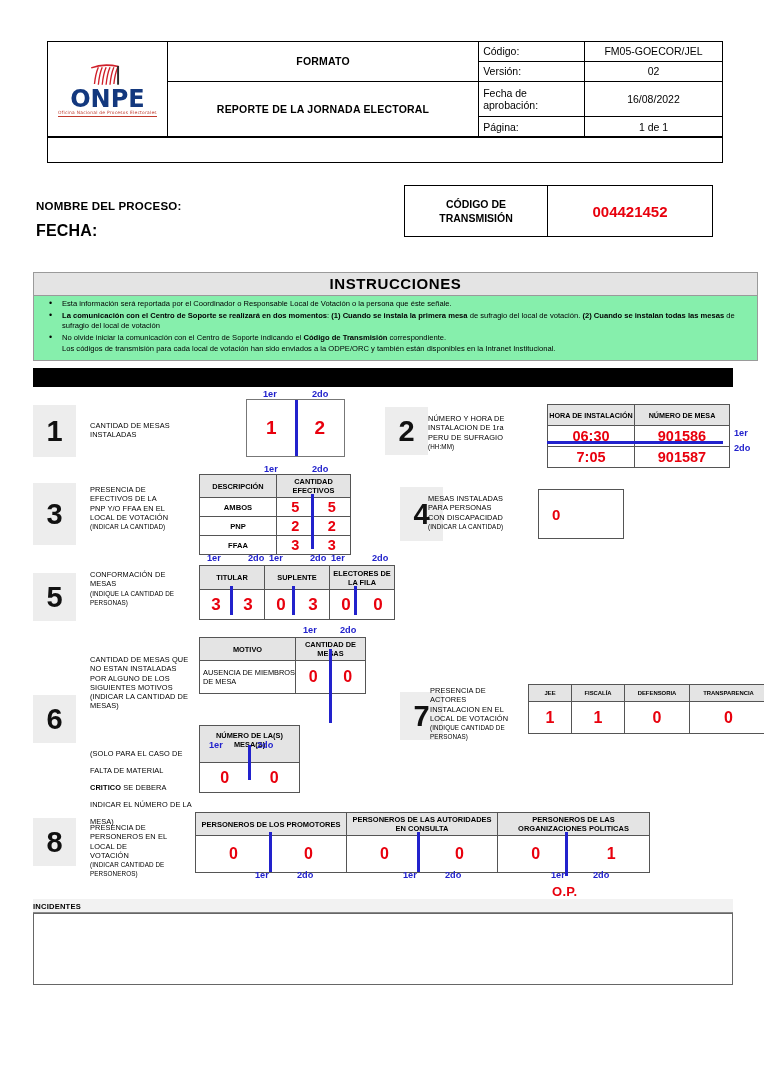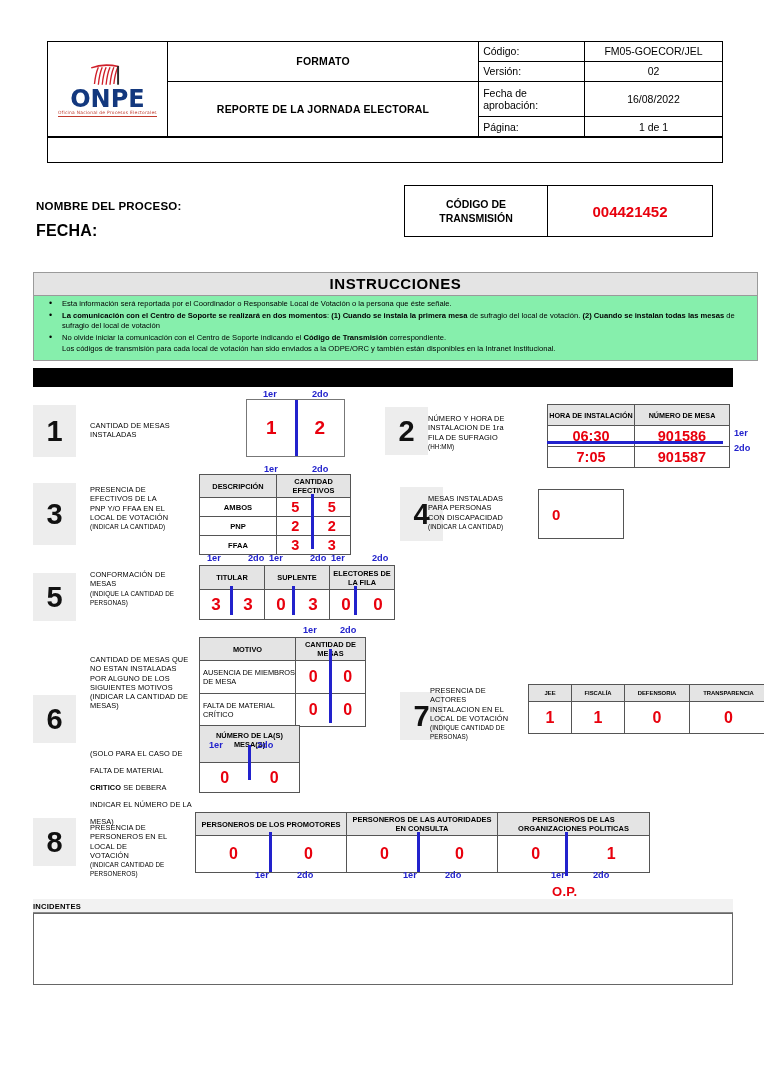--- a/index.html
+++ b/index.html
@@ -217,21 +217,21 @@
   <div class="abs" id="b1">
     <div class="half" style="left:0;">1</div>
     <div class="half" style="left:50%;">2</div>
     <div class="vbar" style="left:48px;top:0;height:100%;"></div>
   </div>
 
   <div class="secnum" style="left:385px;top:407px;height:48px;">2</div>
   <div class="sectxt" style="left:428px;top:414px;width:114px;">
     <div>NÚMERO Y HORA DE</div>
     <div>INSTALACION DE 1ra</div>
-    <div>FILA DE SUFRAGIO</div>
+    <div>PERU DE SUFRAGIO</div>
     <div class="sm">(HH:MM)</div>
   </div>
   <div class="abs" id="t2">
     <table class="dt">
       <tbody>
           <tr>
         <th style="width:84px;">HORA DE INSTALACIÓN</th>
         <th style="width:92px;">NÚMERO DE MESA</th>
       </tr>
       <tr>
@@ -339,25 +339,20 @@
     <table class="dt">
       <tbody>
           <tr>
         <th style="width:93px;">MOTIVO</th>
         <th colspan="2">CANTIDAD DE MESAS</th>
       </tr>
       <tr>
         <td class="lbl">AUSENCIA DE MIEMBROS DE MESA</td>
         <td class="v" style="width:37px;border-right:none;">0</td>
         <td class="v" style="width:37px;border-left:none;">0</td>
-      </tr>
-      <tr>
-        <td class="lbl">FALTA DE MATERIAL CRÍTICO</td>
-        <td class="v" style="border-right:none;">0</td>
-        <td class="v" style="border-left:none;">0</td>
       </tr>
     </tbody>
       </table>
     <div class="vbar" style="left:130px;top:12px;height:74px;"></div>
   </div>
   <div class="abs" id="t6b">
     <table class="dt">
       <tbody>
           <tr>
         <th colspan="2" style="padding-bottom:10px;">NÚMERO DE LA(S) MESA(S)</th>

